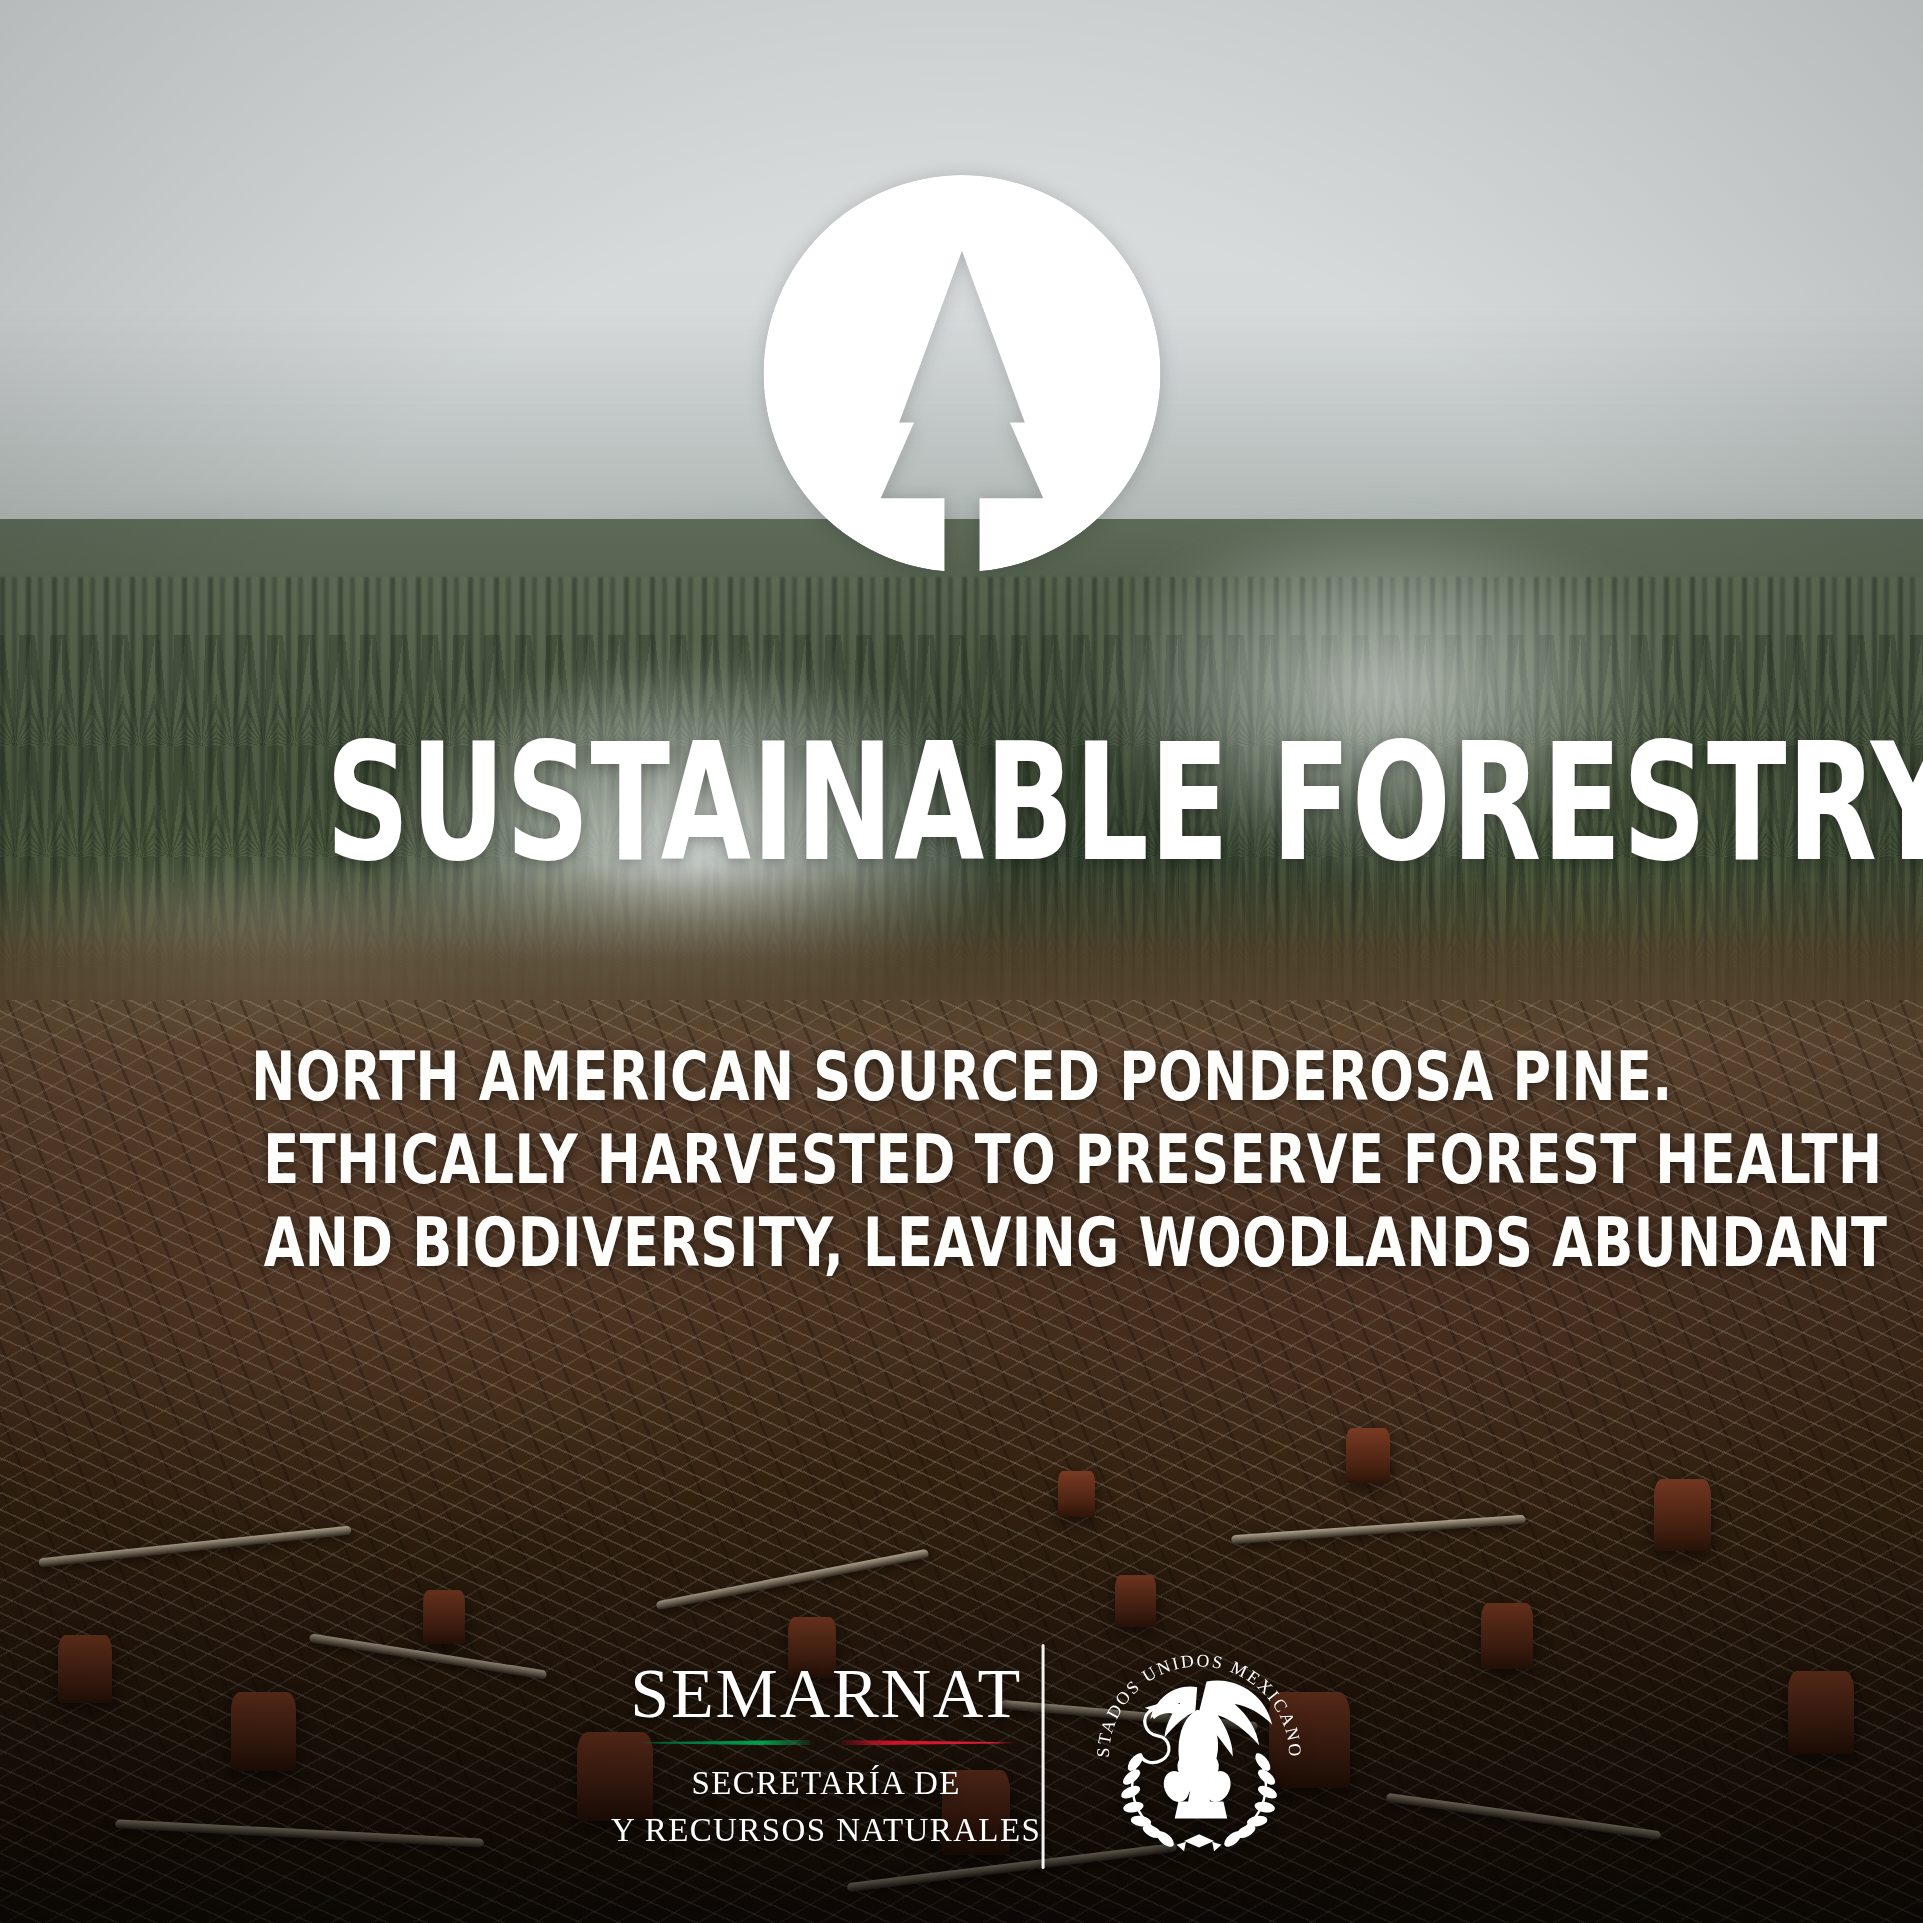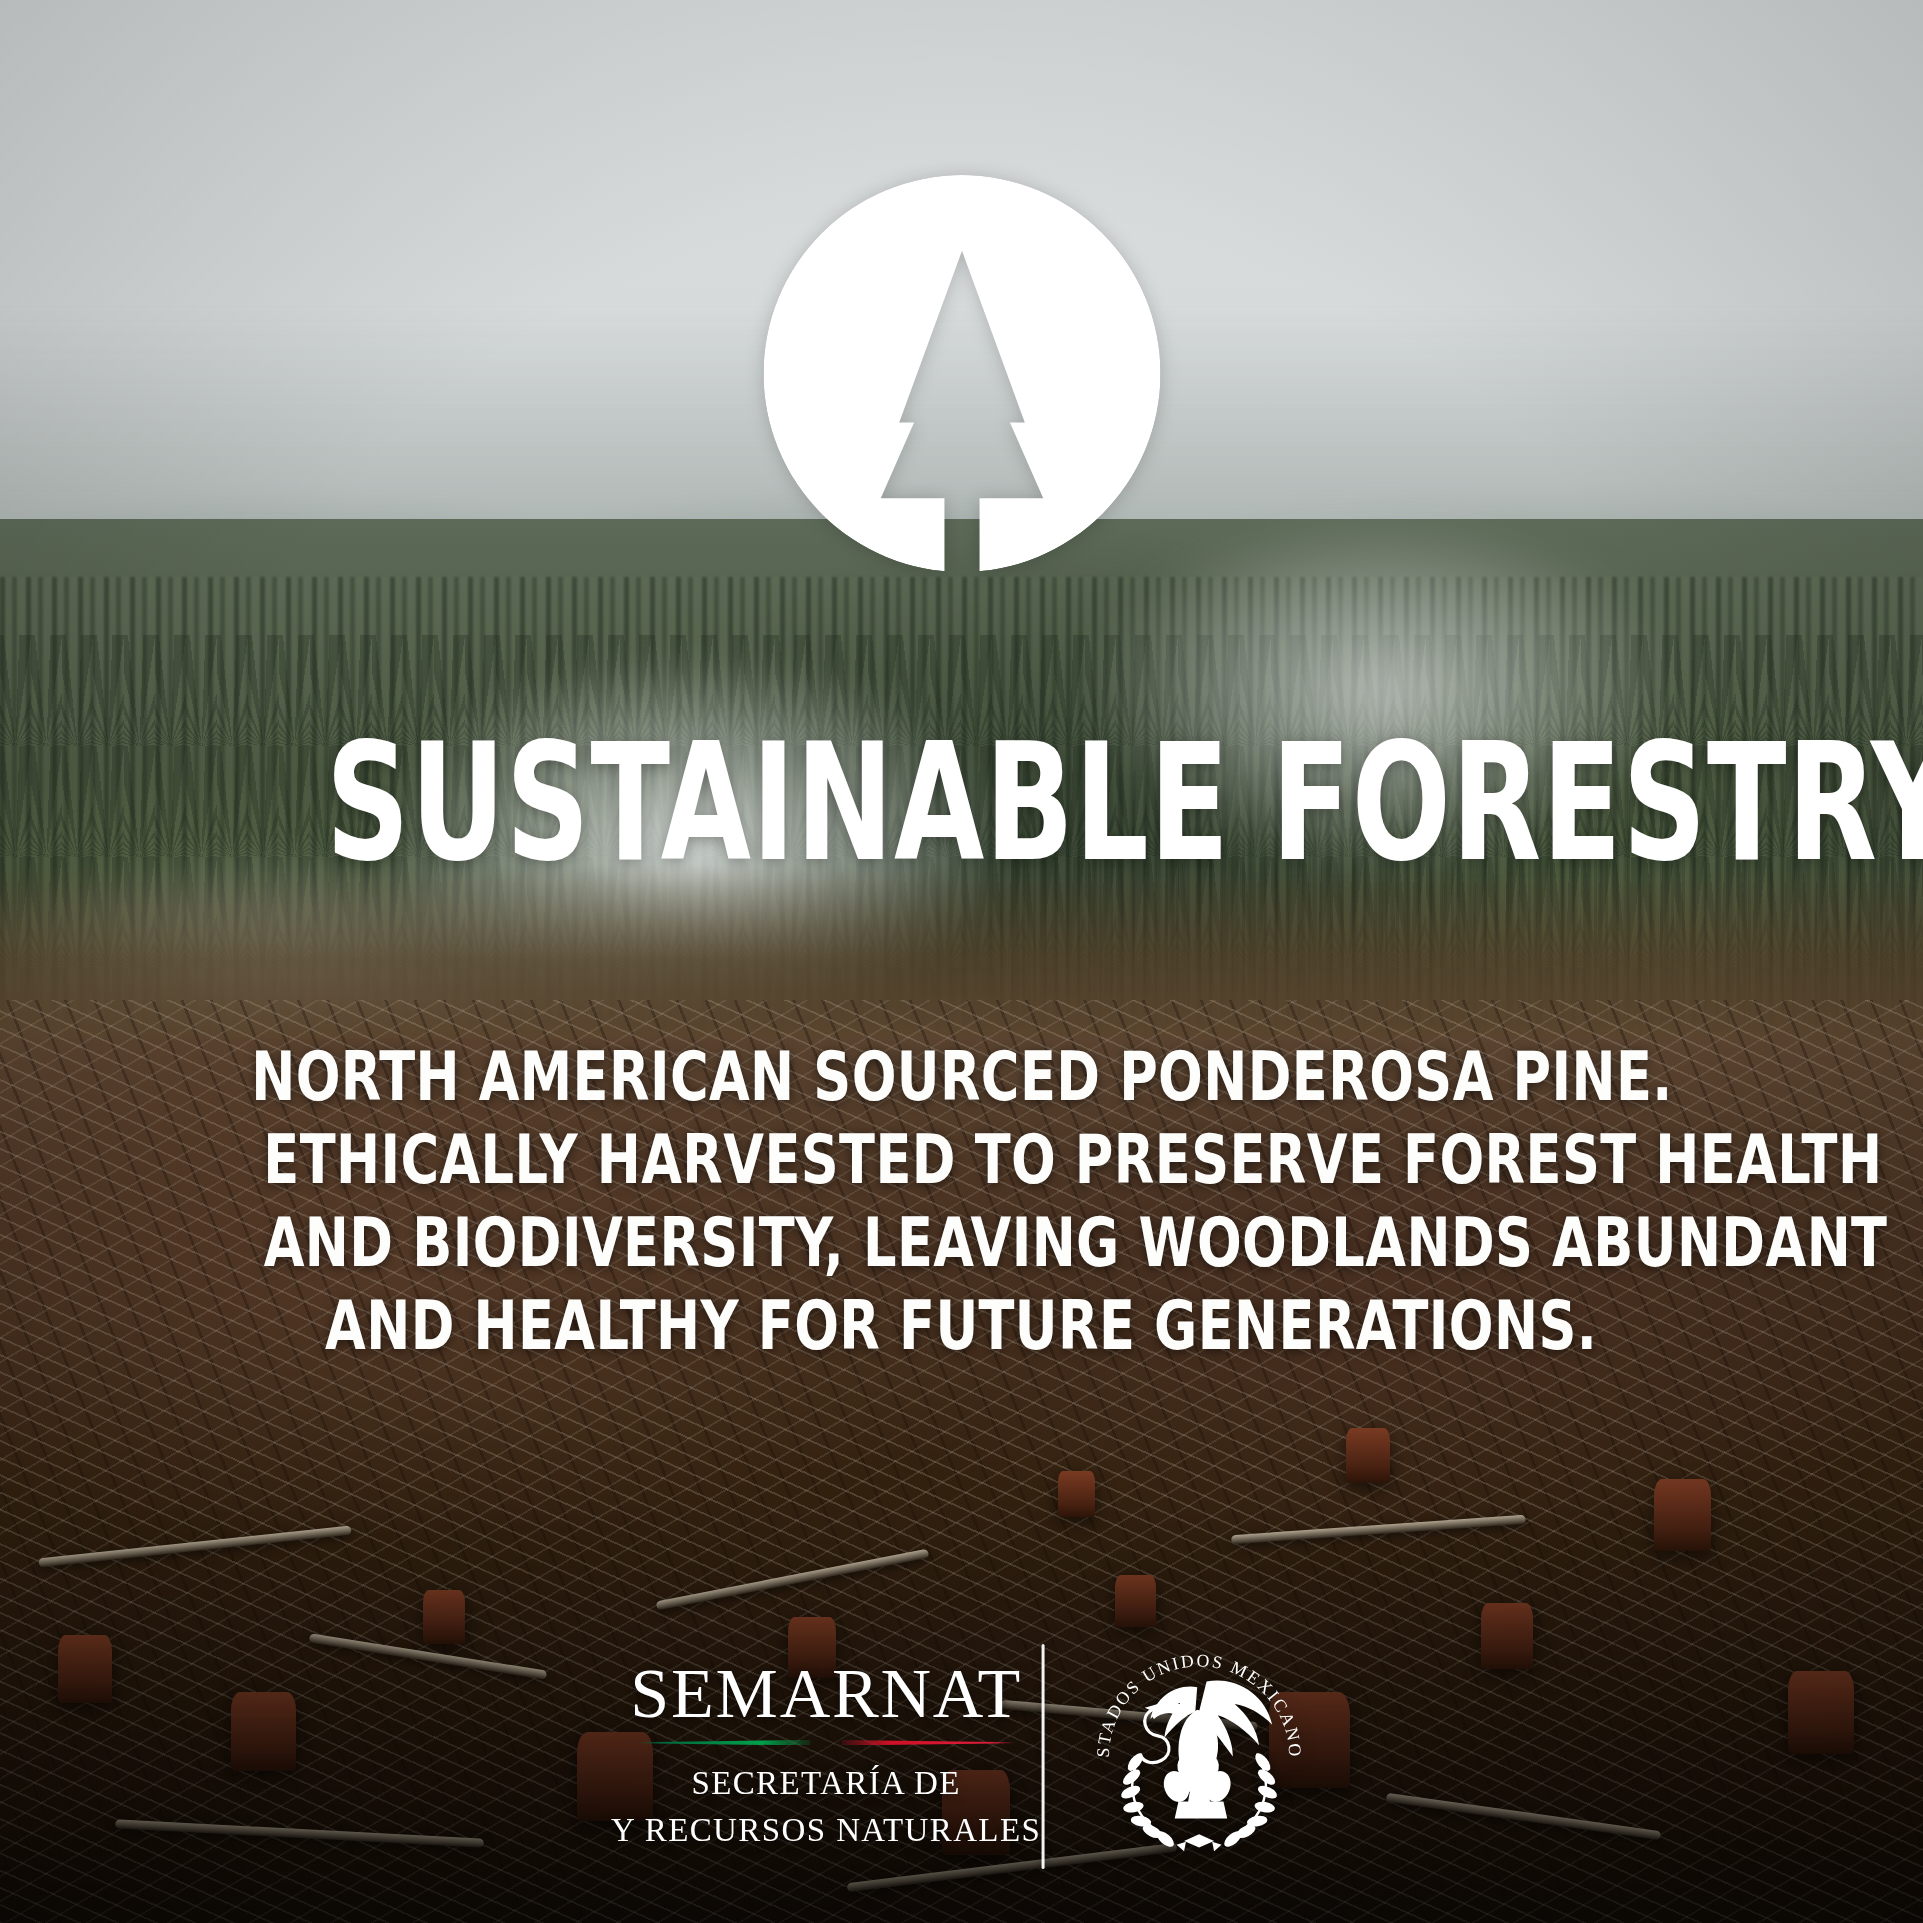--- a/index.html
+++ b/index.html
@@ -272,21 +272,20 @@
         </g>
       </svg>
     </div>
 
     <h1 class="headline"><span>SUSTAINABLE FORESTRY</span></h1>
 
     <div class="body-copy">
       <span class="ln"><i>NORTH AMERICAN SOURCED PONDEROSA PINE.</i></span>
       <span class="ln"><i>ETHICALLY HARVESTED TO PRESERVE FOREST HEALTH</i></span>
       <span class="ln"><i>AND BIODIVERSITY, LEAVING WOODLANDS ABUNDANT</i></span>
-      <span class="ln"><i>AND HEALTHY FOR FUTURE GENERATIONS.</i></span>
     </div>
 
     <div class="footer">
 
       <div class="semarnat">
         <div class="semarnat-word">SEMARNAT</div>
         <div class="tricolor">
           <span class="g"></span>
           <span class="w"></span>
           <span class="r"></span>

